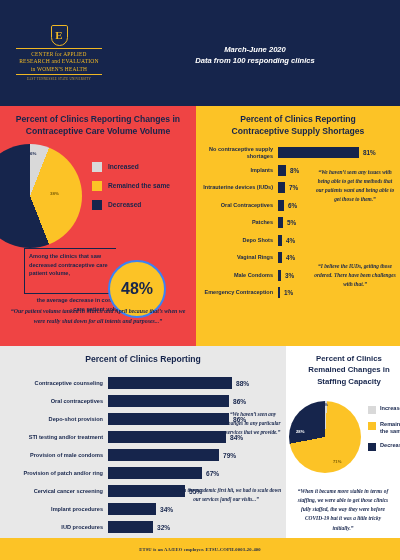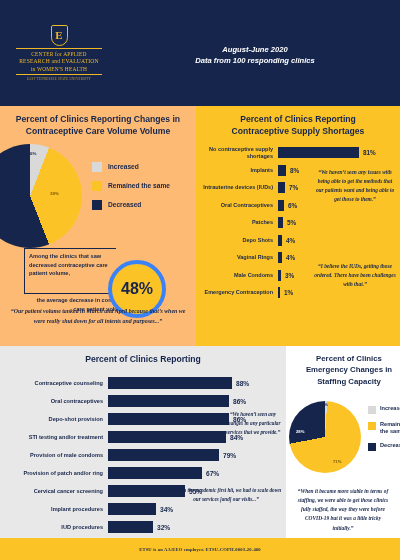--- a/index.html
+++ b/index.html
@@ -54,21 +54,21 @@
     line-height:1.38; letter-spacing:.05px;
   }
   .subtitle {
     color:#ffffff; font-size:7.6px; font-style:italic; font-weight:bold;
     margin-top:5px; line-height:1.42;
   }
 
   
   .panel-tl {
     position:absolute; left:0; top:106px; width:196px; height:264px;
-    background:#fdba74;
+    background:#ef4444;
   }
   .panel-tr {
     position:absolute; left:196px; top:106px; width:204px; height:240px;
     background:#fcc326;
   }
   .panel-bl {
     position:absolute; left:0; top:346px; width:286px; height:192px;
     background:#e8e8e8;
   }
   .panel-br {
@@ -143,21 +143,21 @@
     border-left:7px solid #16254c;
   }
   .callout-t2 {
     position:absolute; left:32px; top:44px; width:106px;
     text-align:right;
     font-size:5.6px; font-weight:bold; color:#16254c; line-height:1.6;
   }
   .circle48 {
     position:absolute; left:108px; top:8px;
     width:58px; height:58px; border-radius:50%;
-    background:#fcc326; border:4px solid #3b82f6;
+    background:#fcc326; border:2px solid #3b82f6;
     display:flex; align-items:center; justify-content:center;
     font-size:16px; font-weight:bold; color:#16254c;
   }
   .quote-left {
     position:absolute; left:6px; top:201px; width:184px;
     text-align:center;
     font-family:"Liberation Serif", serif;
     font-size:5.9px; font-style:italic; font-weight:bold;
     color:#16254c; line-height:1.65;
   }
@@ -248,21 +248,21 @@
         <div class="logo-rule"></div>
         <div class="logo-l1">CENTER for APPLIED</div>
         <div class="logo-l2">RESEARCH and EVALUATION</div>
         <div class="logo-l3">in WOMEN'S HEALTH</div>
         <div class="logo-rule"></div>
         <div class="logo-sub">EAST TENNESSEE STATE UNIVERSITY</div>
       </div>
     </div>
     <div class="title-block">
       <div class="subtitle">
-        <div>August-June 2020</div>
+        <div>March-June 2020</div>
         <div>Data from 100 responding clinics</div>
       </div>
     </div>
   </div>
 
   <div class="panel-tl">
     <div class="sec-title">
       <div>Percent of Clinics Reporting Changes in</div>
       <div>Contraceptive Care Volume Volume</div>
     </div>
@@ -431,21 +431,21 @@
       </div>
 
       <div class="vq1">“We haven’t seen any changes in any particular services that we provide.”</div>
       <div class="vq2">“When the pandemic first hit, we had to scale down our services [and] our visits...”</div>
     </div>
   </div>
 
   <div class="panel-br">
     <div class="sec-title small">
       <div>Percent of Clinics</div>
-      <div>Emergency Changes in</div>
+      <div>Remained Changes in</div>
       <div>Staffing Capacity</div>
     </div>
 
     <div class="pie2-area">
       <div class="pie2">
         <span class="lab g">1%</span>
         <span class="lab y">71%</span>
         <span class="lab n">28%</span>
       </div>
       <div class="legend2">

